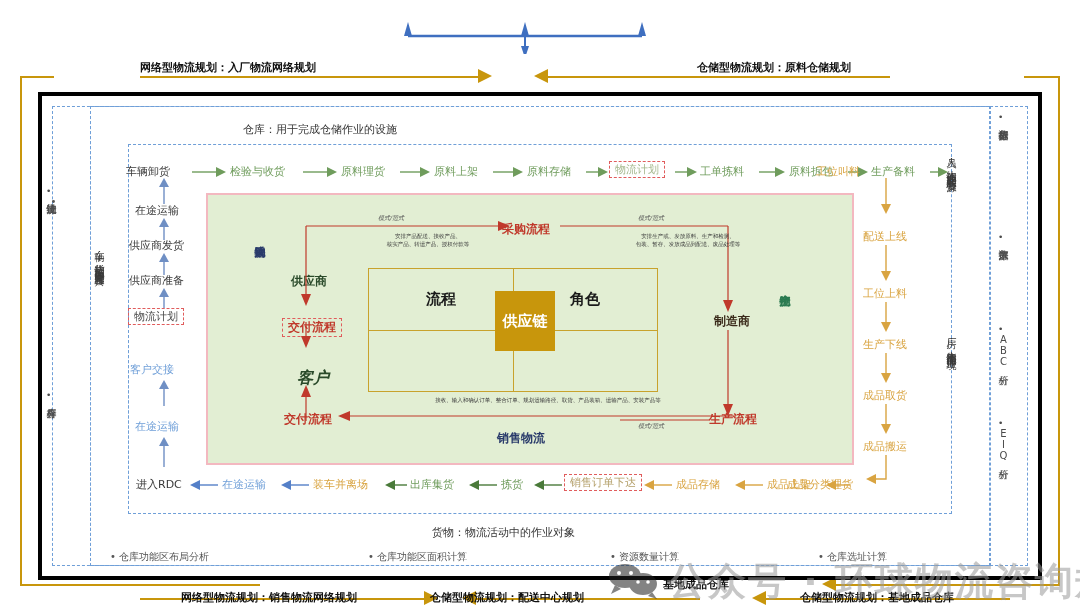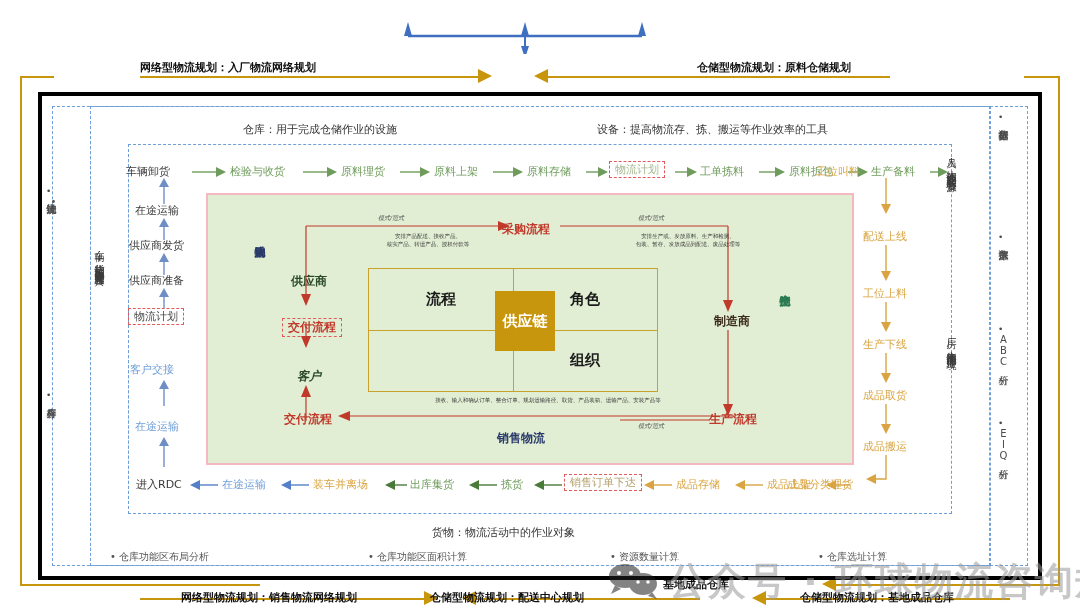--- a/index.html
+++ b/index.html
@@ -138,21 +138,20 @@
   <div class="abs blue-dotted" style="left:90px;top:106px;width:0;height:460px;border-width:0 0 0 1px;"></div>
 
   <div class="abs blue-dotted" style="left:90px;top:106px;width:900px;height:460px;"></div>
 
   <div class="abs blue-dotted" style="left:990px;top:106px;width:0;height:460px;border-width:0 0 0 1px;"></div>
 
   <div class="abs blue-dotted" style="left:128px;top:144px;width:824px;height:370px;"></div>
   <div class="abs blue-dotted" style="left:128px;top:144px;width:0;height:370px;border-width:0 0 0 1px;"></div>
 
   <div class="abs cap" style="left:243px;top:122px;">仓库：用于完成仓储作业的设施</div>
-  <div class="abs cap" style="left:597px;top:122px;">设备：提高物流存、拣、搬运等作业效率的工具</div>
   <div class="abs cap" style="left:432px;top:525px;">货物：物流活动中的作业对象</div>
 
   <div class="abs" style="left:48px;top:196px;">
     <div class="vtext bullet">• </div>
   </div>
   <div class="abs vtext bullet" style="left:44px;top:196px;font-size:10px;color:#4a4a4a;">物流量统计</div>
   <div class="abs vtext bullet" style="left:44px;top:400px;font-size:10px;color:#4a4a4a;">库存分析</div>
   <div class="abs" style="left:46px;top:186px;font-size:9px;color:#4a4a4a;">•</div>
   <div class="abs" style="left:46px;top:390px;font-size:9px;color:#4a4a4a;">•</div>
 
@@ -255,26 +254,25 @@
 
   <div class="abs vtext" style="left:776px;top:286px;font-size:11px;color:#2a7a50;font-weight:bold;">生产物流</div>
 
   <div class="abs" style="left:497px;top:430px;font-size:12px;color:#2a3b6b;font-weight:bold;">销售物流</div>
 
   <div class="gold-grid">
     <div class="vline"></div>
     <div class="hline"></div>
     <div class="quad" style="left:0;top:0;">流程</div>
     <div class="quad" style="left:50%;top:0;">角色</div>
-    <div class="quad" style="left:50%;top:50%;">组织</div>
   </div>
   <div class="sc-center">供应链</div>
 
   <div class="abs" style="left:291px;top:273px;font-size:12px;color:#2a4a2a;font-weight:bold;">供应商</div>
-  <div class="abs" style="left:297px;top:368px;font-size:12px;color:#2a4a2a;font-weight:bold;font-style:italic;">客户</div>
+  <div class="abs" style="left:297px;top:368px;font-size:16px;color:#2a4a2a;font-weight:bold;font-style:italic;">客户</div>
   <div class="abs" style="left:714px;top:313px;font-size:12px;color:#3a2a1a;font-weight:bold;">制造商</div>
 
   <div class="abs" style="left:502px;top:221px;font-size:12px;color:#c0392b;font-weight:bold;">采购流程</div>
   <div class="abs dashed-red-box" style="left:282px;top:318px;color:#c0392b;font-size:12px;font-weight:bold;">交付流程</div>
   <div class="abs" style="left:284px;top:411px;font-size:12px;color:#c0392b;font-weight:bold;">交付流程</div>
   <div class="abs" style="left:709px;top:411px;font-size:12px;color:#c0392b;font-weight:bold;">生产流程</div>
 
   <svg class="abs" style="left:290px;top:218px;" width="250" height="130">
     <line x1="16" y1="8" x2="208" y2="8" stroke="#c0392b" stroke-width="1.2"></line>
     <polygon points="208,3 220,8 208,13" fill="#c0392b"></polygon>

